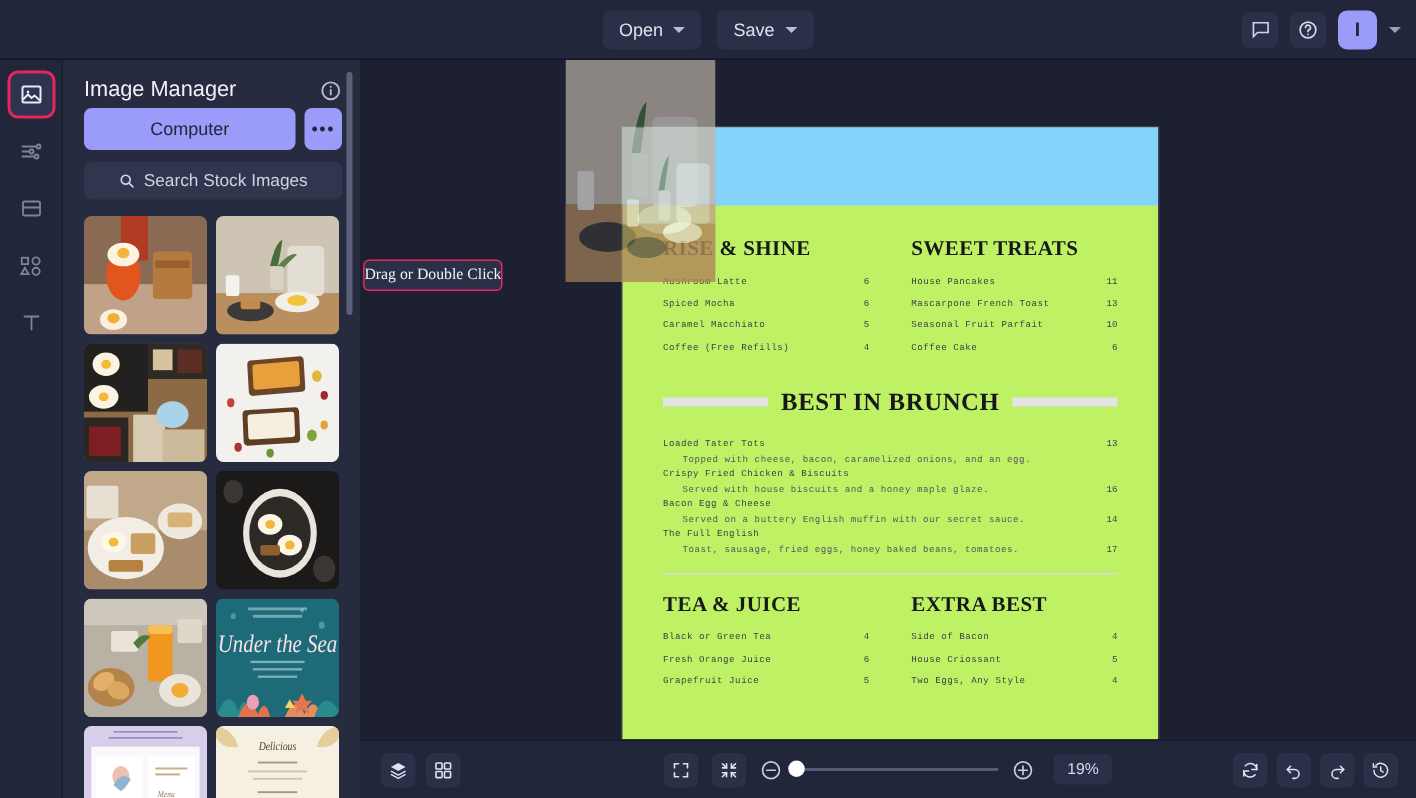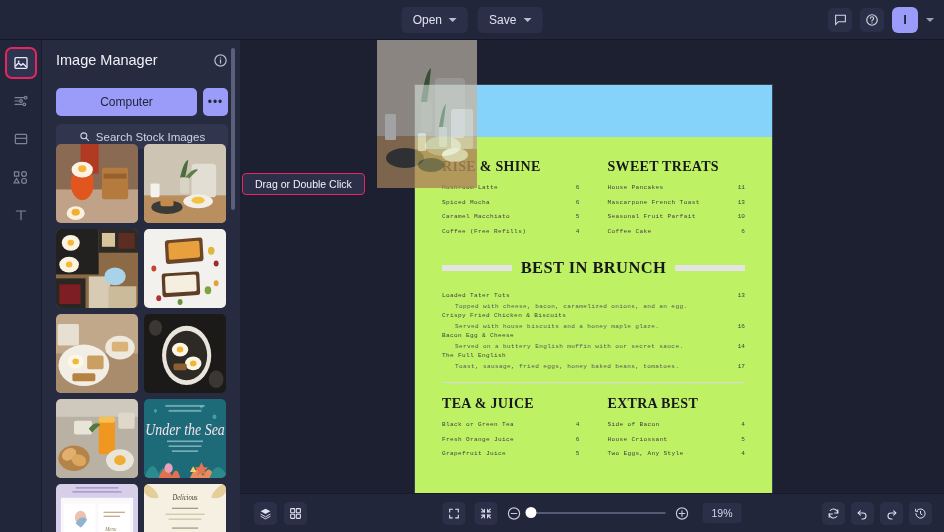--- a/index.html
+++ b/index.html
@@ -58,21 +58,21 @@
   }
   .rail-item.active { outline: 2px solid #e8255f; background: #2e3350; }
 
   
   .panel {
     position: absolute; left: 42px; top: 40px; width: 198px; height: 492px;
     background: #272b3f; overflow: hidden;
   }
   .panel-head {
     display: flex; align-items: center; justify-content: space-between;
-    padding: 12px 12px 20px 14px;
+    padding: 12px 12px 4px 14px;
   }
   .panel-title { color: #f0f1f7; font-size: 14.5px; }
   .info-ic { width: 15px; height: 15px; cursor: pointer; }
   .panel-row { display: flex; gap: 6px; padding: 0 12px 0 14px; }
   .btn-computer {
     flex: 1; background: #9b9bfa; color: #23263a; border: none; border-radius: 5px;
     padding: 7px 0; font-size: 12px; cursor: pointer; font-family: inherit;
   }
   .btn-dots {
     width: 25px; background: #9b9bfa; border: none; border-radius: 5px;
@@ -130,22 +130,23 @@
     position: absolute; left: 137px; top: 0px; width: 100px; height: 148px;
     opacity: .62; pointer-events: none;
   }
   .drag-img-2 {
     position: absolute; left: 175px; top: 45px; width: 62px; height: 103px;
     opacity: .55;
   }
   .tooltip {
     position: absolute; left: 2px; top: 133px;
     background: #2b3048; color: #f2f3f8; font-size: 10.5px;
-    padding: 4px 12px; border-radius: 4px; border: 1.5px solid #e8255f;
+    padding: 4px 0; border-radius: 4px; border: 1.5px solid #e8255f;
     white-space: nowrap;
+    font-family: Liberation Serif, serif;
   }
 
   
   .bottombar {
     position: absolute; left: 240px; top: 493px; width: 704px; height: 39px;
     background: #22263a; display: flex; align-items: center;
     border-top: 1px solid #171a2a;
   }
   .bb-left { display: flex; gap: 7px; margin-left: 14px; }
   .bb-center { position: absolute; left: 50%; transform: translateX(-50%); display: flex; align-items: center; gap: 9px; }

